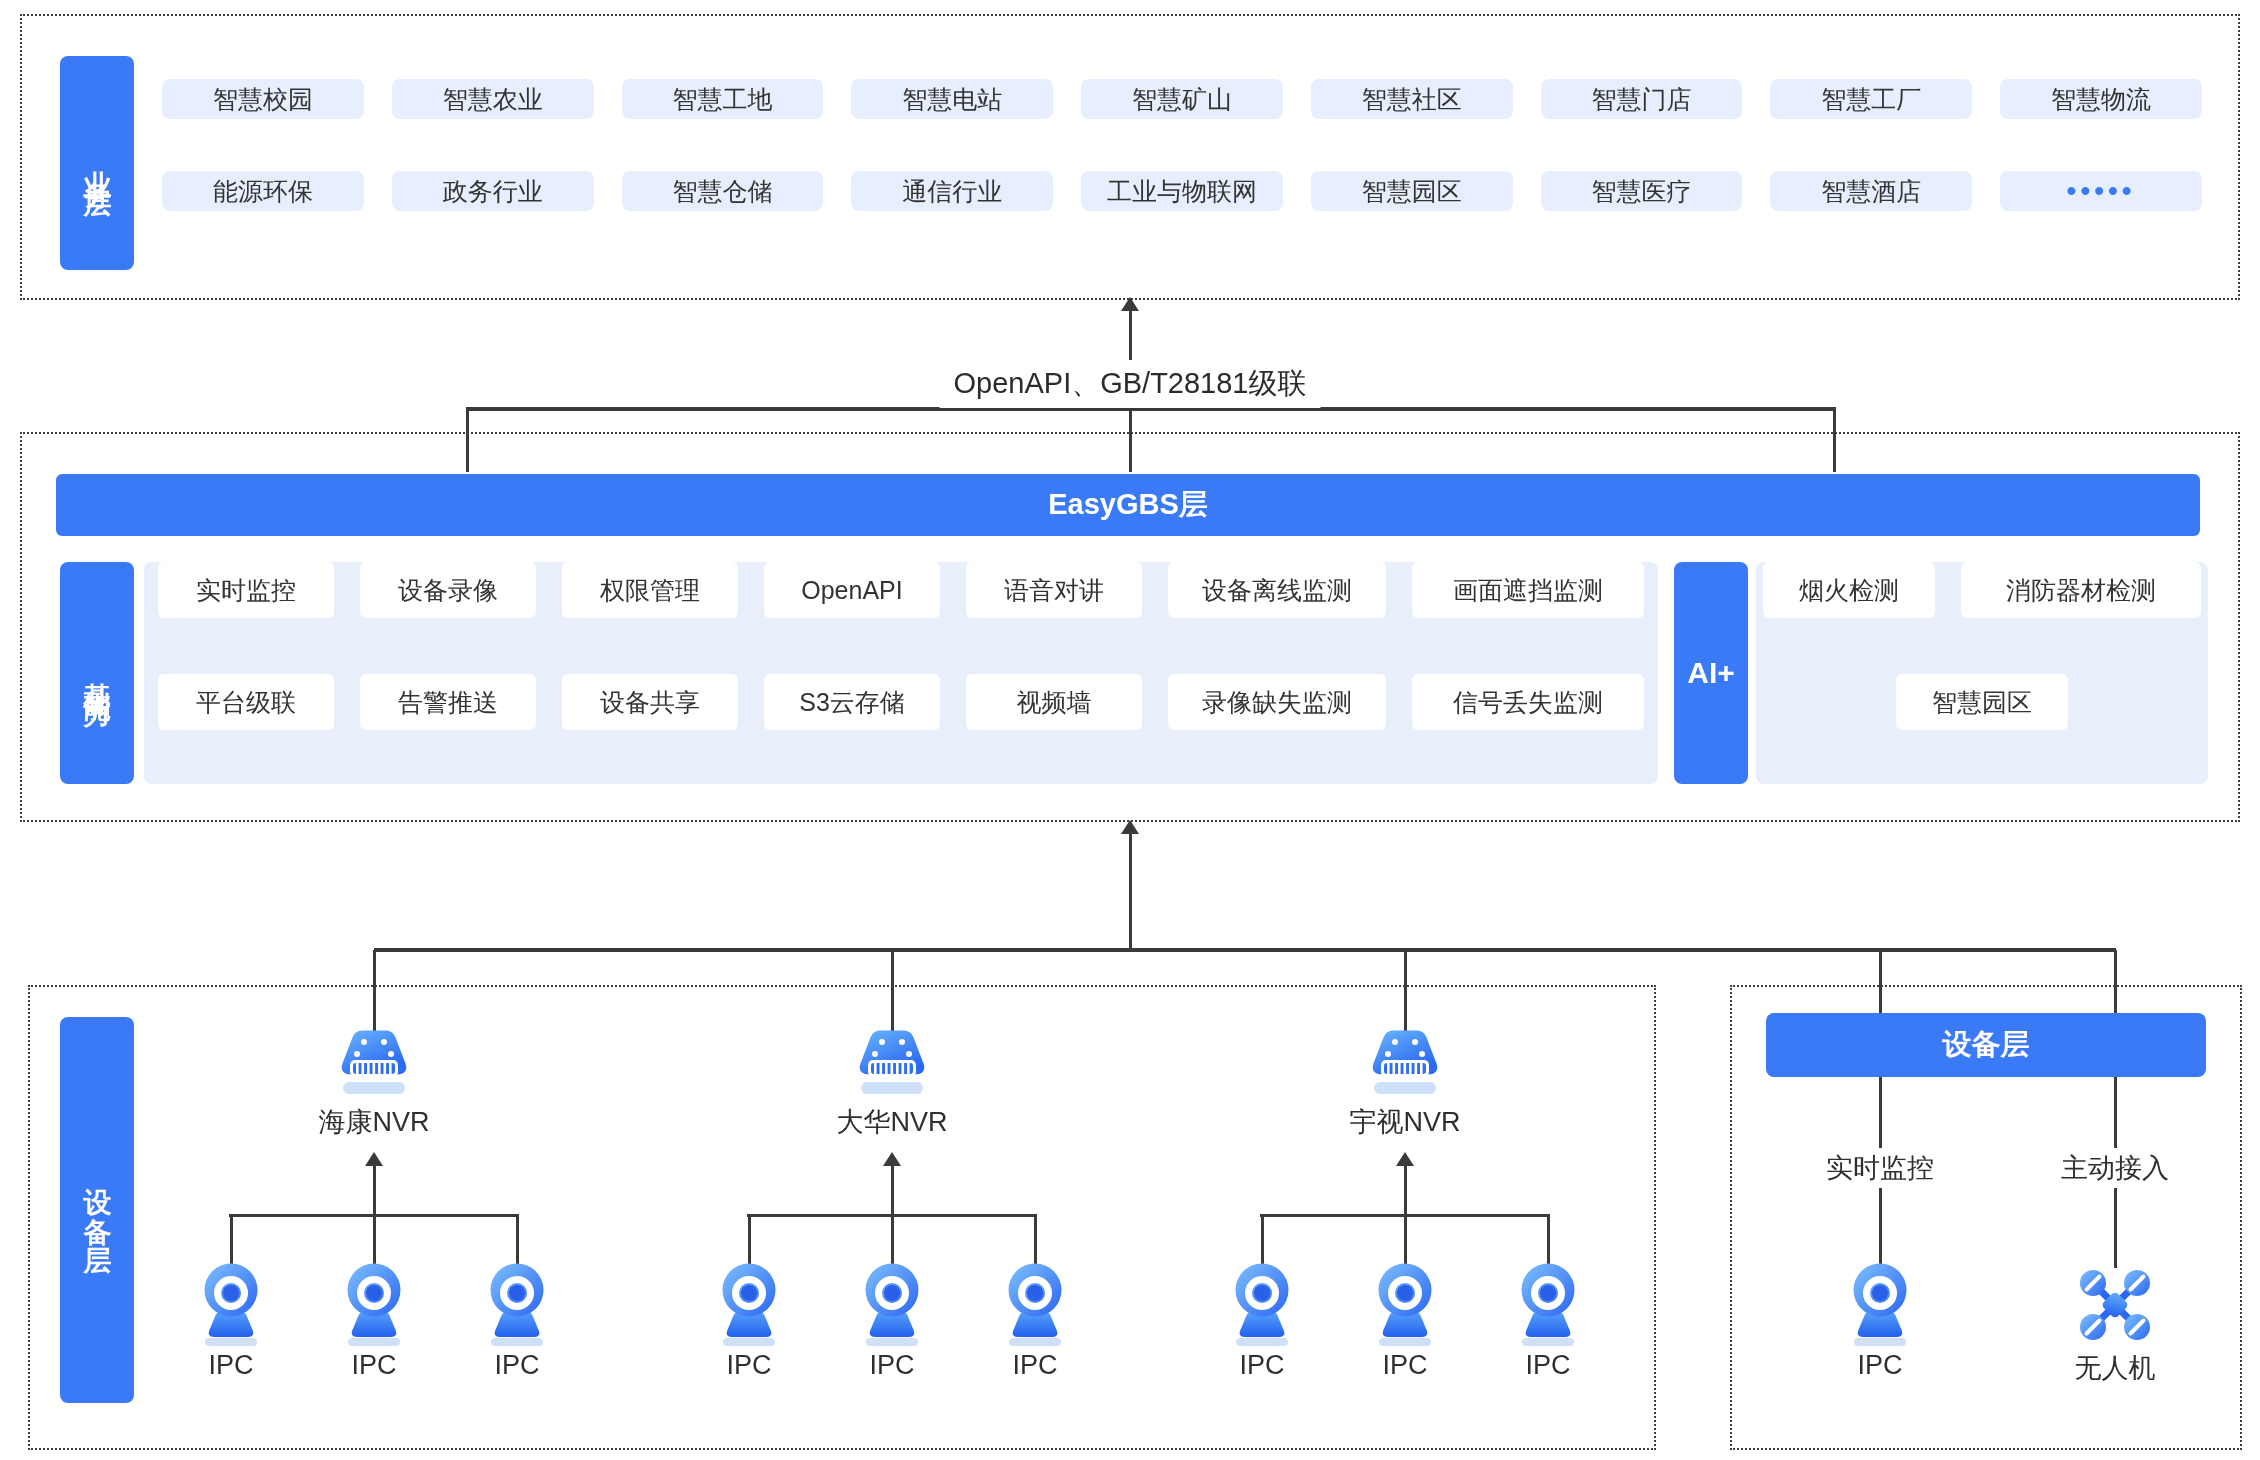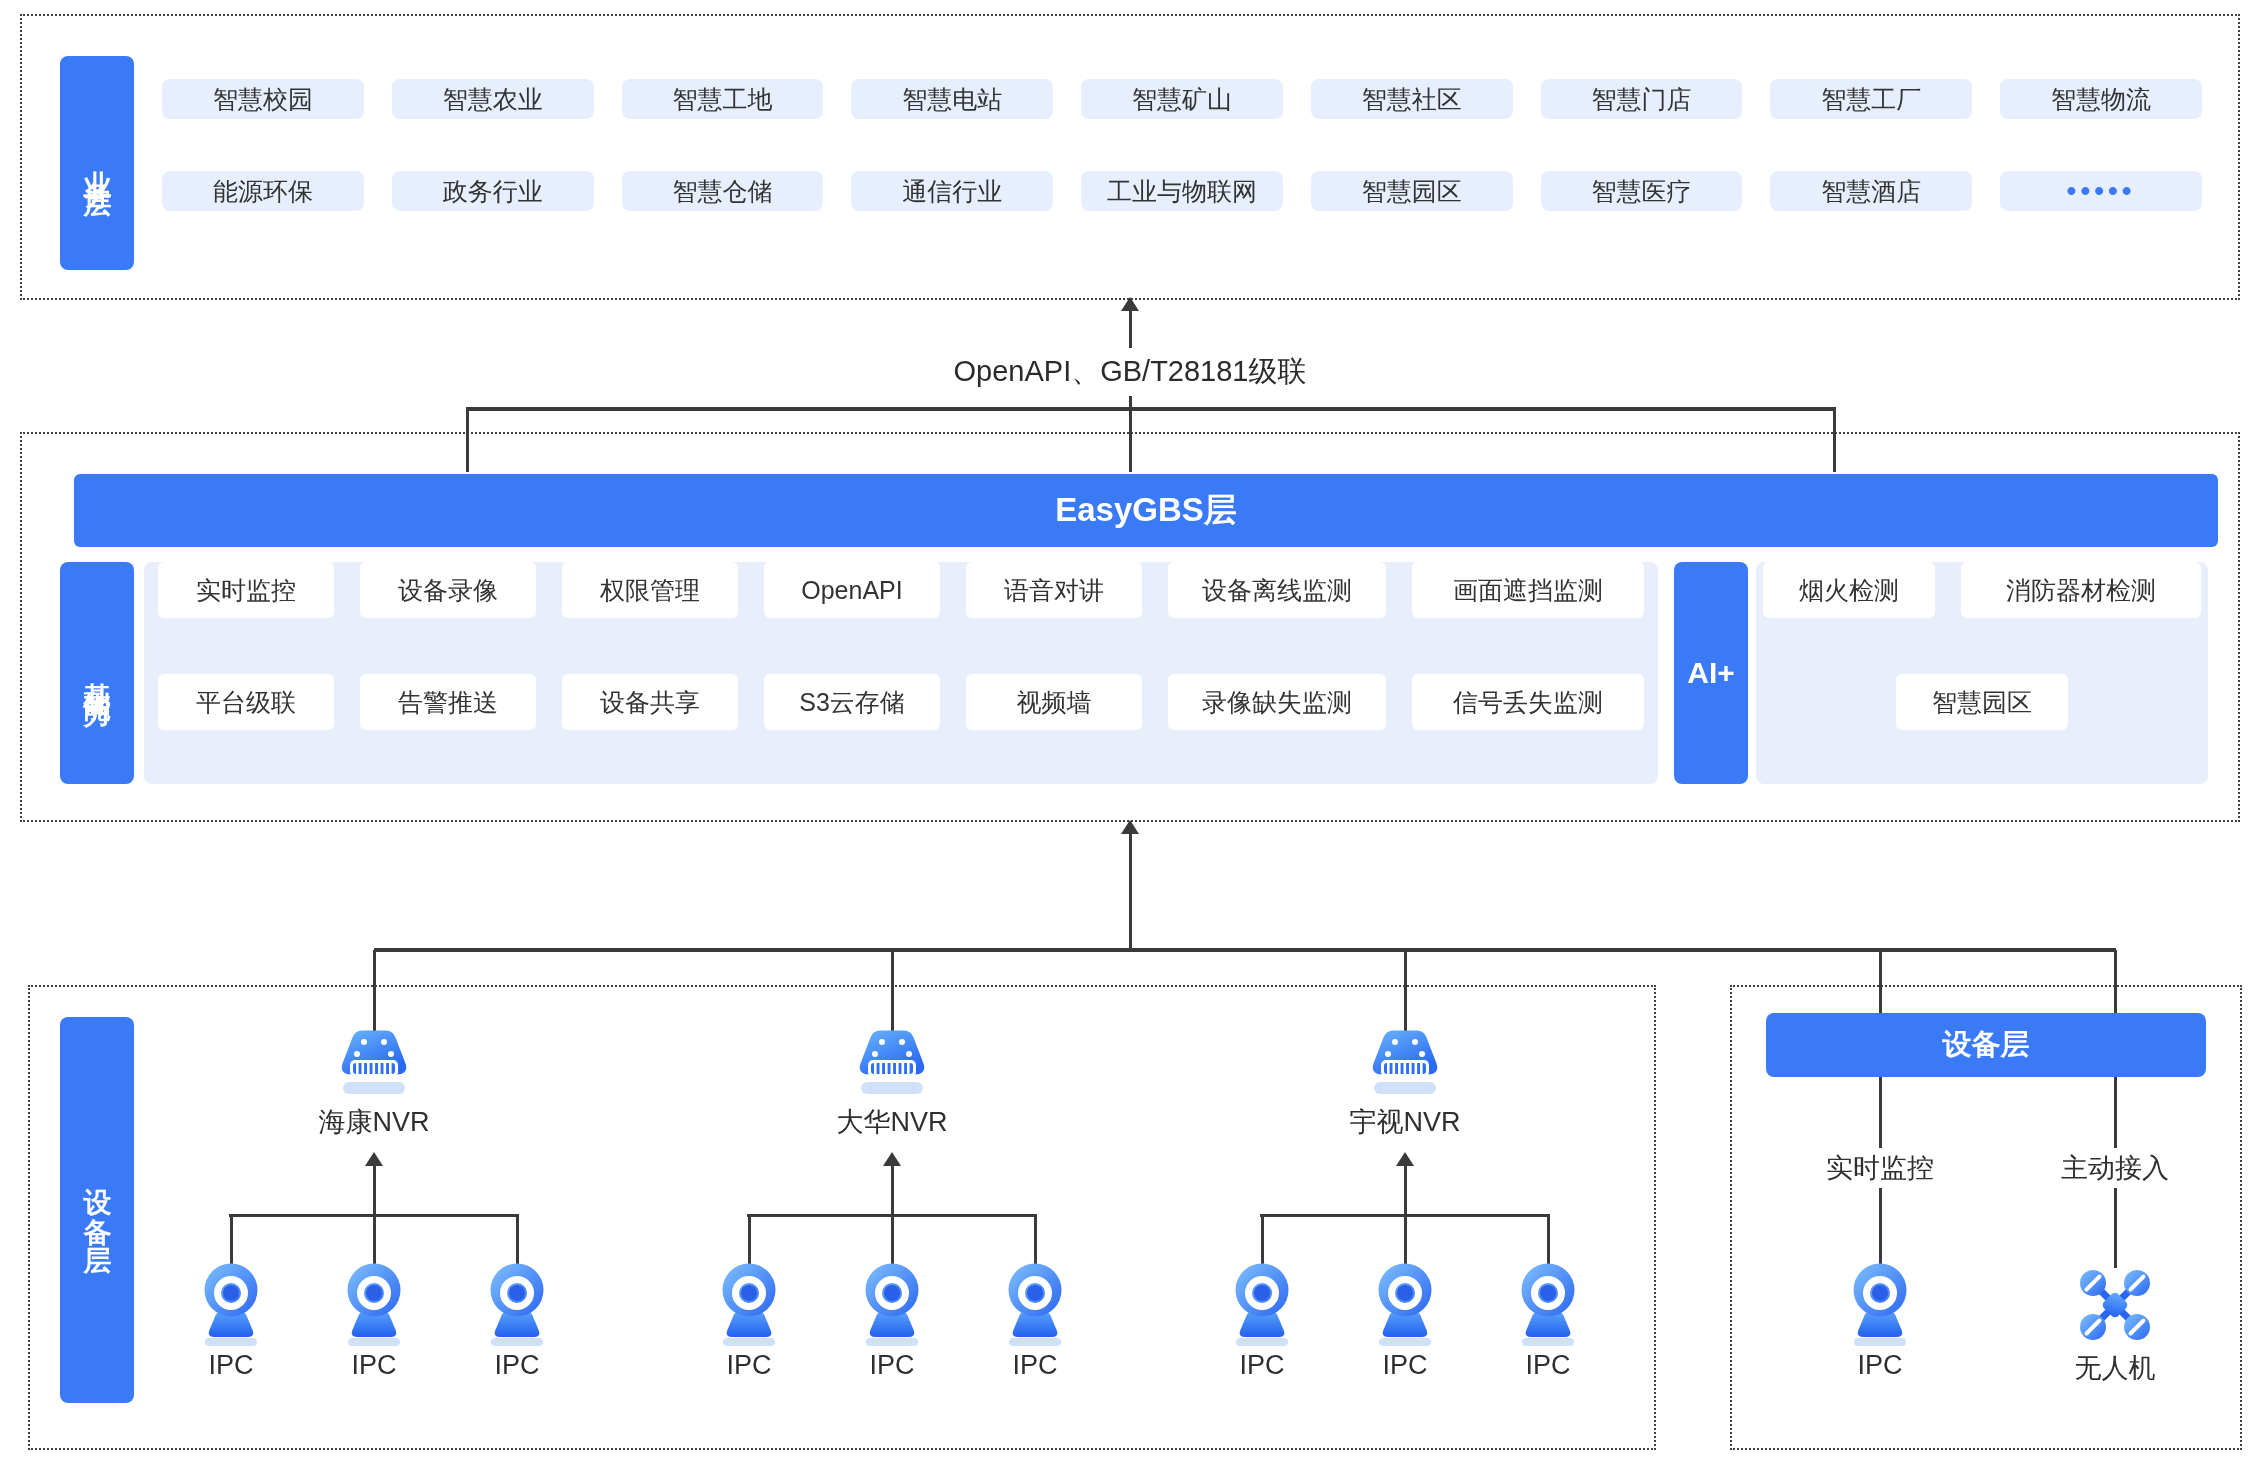--- a/index.html
+++ b/index.html
@@ -93,27 +93,27 @@
       <div class="biz-item">工业与物联网</div>
       <div class="biz-item">智慧园区</div>
       <div class="biz-item">智慧医疗</div>
       <div class="biz-item">智慧酒店</div>
       <div class="biz-item dots">•••••</div>
     </div>
   </div>
 
   <div class="arrow-up" style="left:1121px;top:297px;"></div>
   <div class="vline" style="left:1128.5px;top:310px;width:3px;height:162px;"></div>
-  <div class="conn-label" style="left:1130px;top:348px;">OpenAPI、GB/T28181级联</div>
+  <div class="conn-label" style="left:1130px;top:360px;">OpenAPI、GB/T28181级联</div>
   <div class="hline" style="left:466px;top:407px;width:1370px;height:4px;"></div>
   <div class="vline" style="left:466px;top:407px;width:3px;height:65px;"></div>
   <div class="vline" style="left:1833px;top:407px;width:3px;height:65px;"></div>
 
   <div class="section" style="left:20px;top:432px;width:2220px;height:390px;">
-    <div class="bar" style="left:52px;top:40px;width:2144px;height:73px;font-size:33px;">EasyGBS层</div>
+    <div class="bar" style="left:34px;top:40px;width:2144px;height:62px;font-size:29px;">EasyGBS层</div>
 
     <div class="vlabel" style="left:38px;top:128px;width:74px;height:222px;font-size:27px;letter-spacing:6px;">基础能力</div>
 
     <div class="panel" style="left:122px;top:128px;width:1514px;height:222px;">
       <div class="prow">
         <div class="pbox w1">实时监控</div>
         <div class="pbox w1">设备录像</div>
         <div class="pbox w1">权限管理</div>
         <div class="pbox w1">OpenAPI</div>
         <div class="pbox w1">语音对讲</div>

